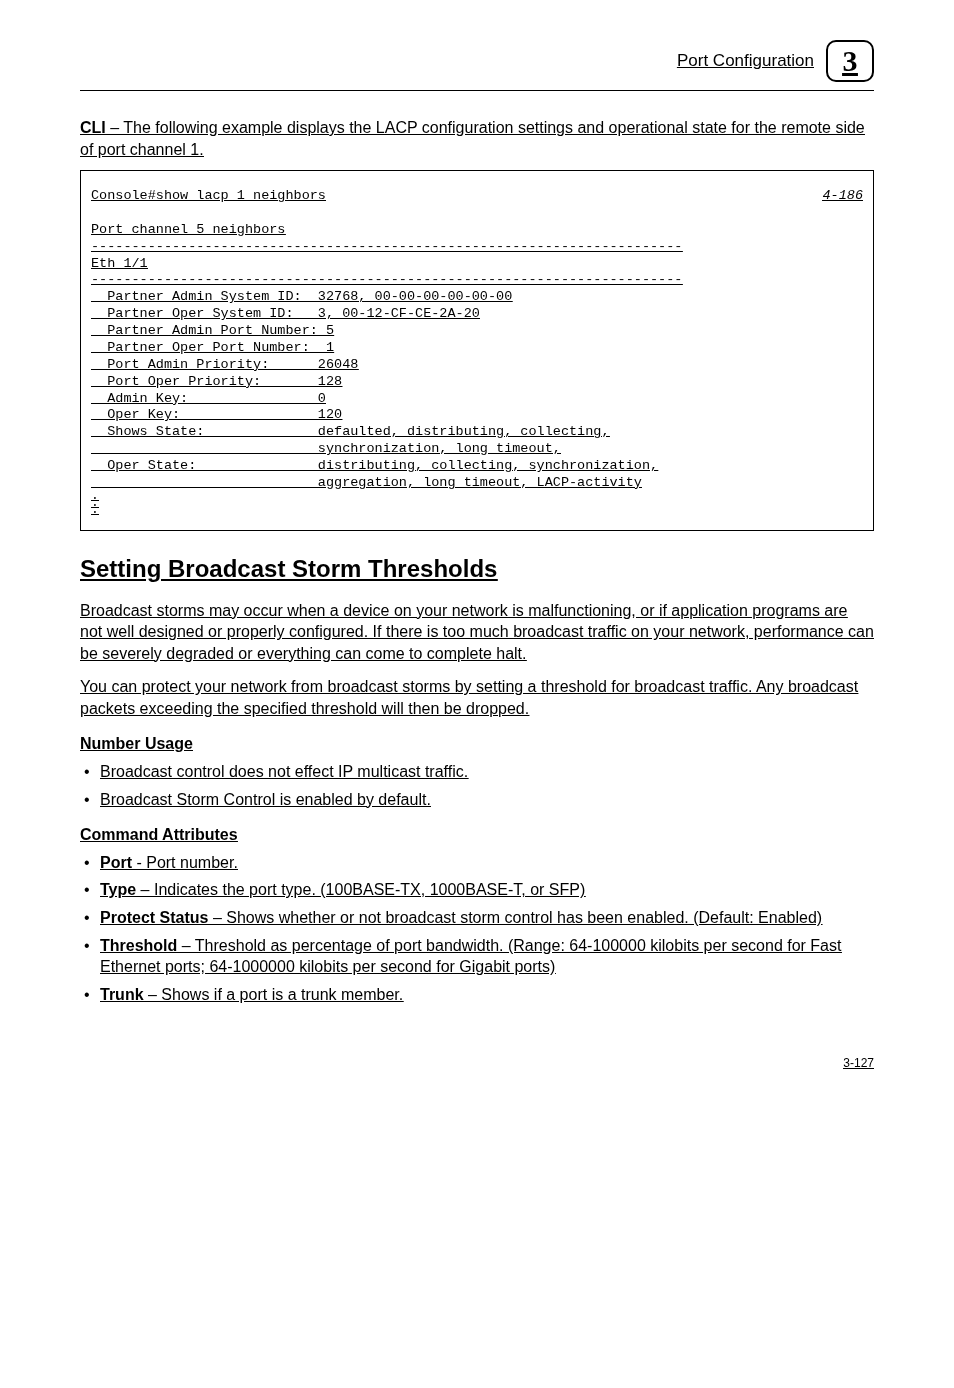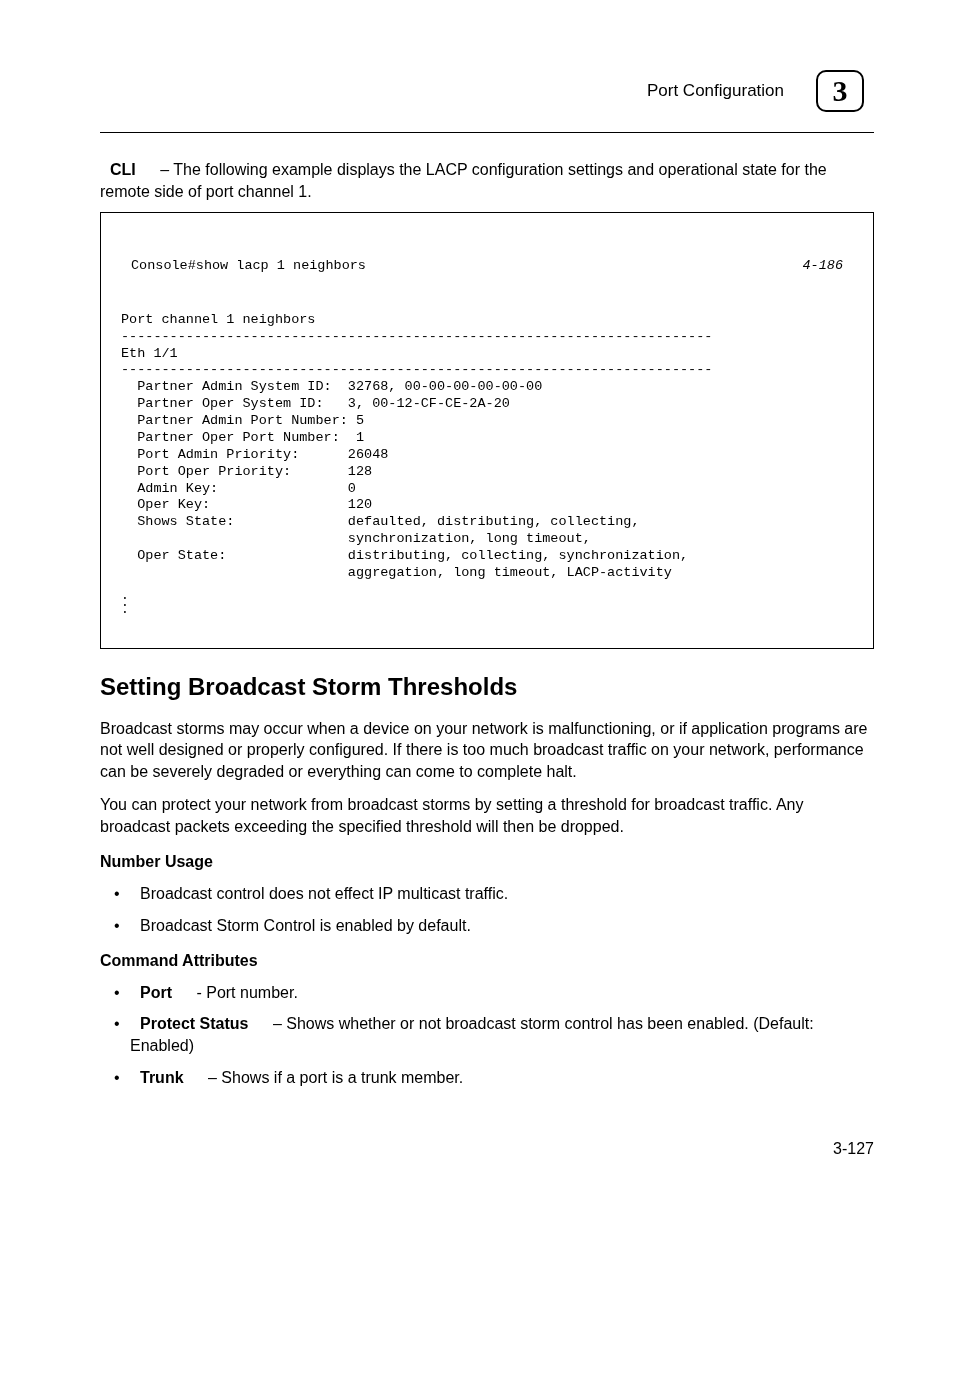--- a/index.html
+++ b/index.html
@@ -1,18 +1,19 @@
 <!DOCTYPE html>
 <html><head>
   <meta charset="utf-8">
   <style>
     * {
-      margin: 10px;
+      margin: 0;
       padding: 0;
       box-sizing: border-box;
+      text-decoration: underline;
     }
     body {
       font-family: Arial, Helvetica, sans-serif;
       background: #fff;
       width: 954px;
       margin: 0 auto;
       padding: 40px 80px 30px 80px;
       color: #000;
       font-size: 16px;
       line-height: 1.35;
@@ -44,21 +45,21 @@
     .header-rule {
       border: none;
       border-top: 1.5px solid #000;
       margin-bottom: 26px;
     }
     .para {
       margin-bottom: 10px;
     }
     .cli-box {
       border: 1.5px solid #000;
-      padding: 8px 10px;
+      padding: 0 10px;
       font-family: "Courier New", monospace;
       font-size: 13.5px;
       line-height: 1.25;
       white-space: pre;
       overflow: hidden;
       margin-bottom: 22px;
     }
     .cli-row {
       display: flex;
       justify-content: space-between;
@@ -93,21 +94,21 @@
     }
     ul.bullets > li::before {
       content: "•";
       position: absolute;
       left: 2px;
       top: 0;
       font-size: 16px;
     }
     .page-num {
       text-align: right;
-      font-size: 16px;
+      font-size: 12px;
       margin-top: 50px;
     }
     .bold {
       font-weight: bold;
     }
   </style>
 </head>
 <body>
 
 <div class="header">
@@ -115,21 +116,21 @@
   <span class="chapter-badge">3</span>
 </div>
 <hr class="header-rule">
 
 <p class="para">
   <span class="bold">CLI</span><span> – The following example displays the LACP configuration settings and operational state for the remote side of port channel 1.</span>
 </p>
 
 <div class="cli-box">
 <div class="cli-row"><span>Console#show lacp 1 neighbors</span><span class="cli-ref">4-186</span></div>
-<span>Port channel 1 neighbors</span>
+<span>Port channel 5 neighbors</span>
 <span>-------------------------------------------------------------------------</span>
 <span>Eth 1/1</span>
 <span>-------------------------------------------------------------------------</span>
 <span>  Partner Admin System ID:  32768, 00-00-00-00-00-00</span>
 <span>  Partner Oper System ID:   3, 00-12-CF-CE-2A-20</span>
 <span>  Partner Admin Port Number: 5</span>
 <span>  Partner Oper Port Number:  1</span>
 <span>  Port Admin Priority:      26048</span>
 <span>  Port Oper Priority:       128</span>
 <span>  Admin Key:                0</span>
@@ -150,17 +151,19 @@
 
 <div class="subsection">Number Usage</div>
 <ul class="bullets">
   <li><span>Broadcast control does not effect IP multicast traffic.</span></li>
   <li><span>Broadcast Storm Control is enabled by default.</span></li>
 </ul>
 
 <div class="subsection">Command Attributes</div>
 <ul class="bullets">
   <li><span class="bold">Port</span><span> - Port number.</span></li>
+  <li><span class="bold">Type</span><span> – Indicates the port type. (100BASE-TX, 1000BASE-T, or SFP)</span></li>
   <li><span class="bold">Protect Status</span><span> – Shows whether or not broadcast storm control has been enabled. (Default: Enabled)</span></li>
+  <li><span class="bold">Threshold</span><span> – Threshold as percentage of port bandwidth. (Range: 64-100000 kilobits per second for Fast Ethernet ports; 64-1000000 kilobits per second for Gigabit ports)</span></li>
   <li><span class="bold">Trunk</span><span> – Shows if a port is a trunk member.</span></li>
 </ul>
 
 <div class="page-num">3-127</div>
 
 </body></html>

